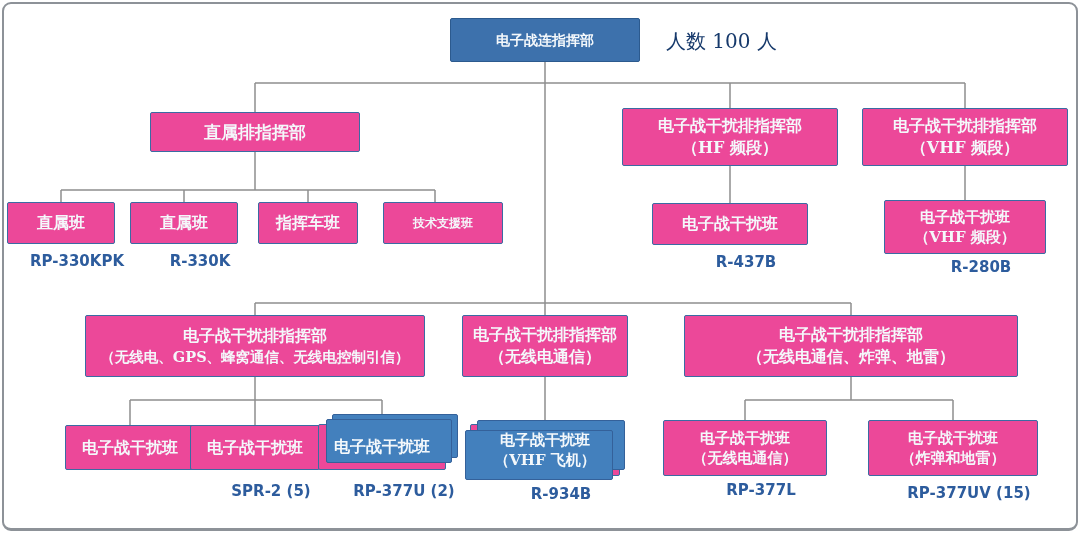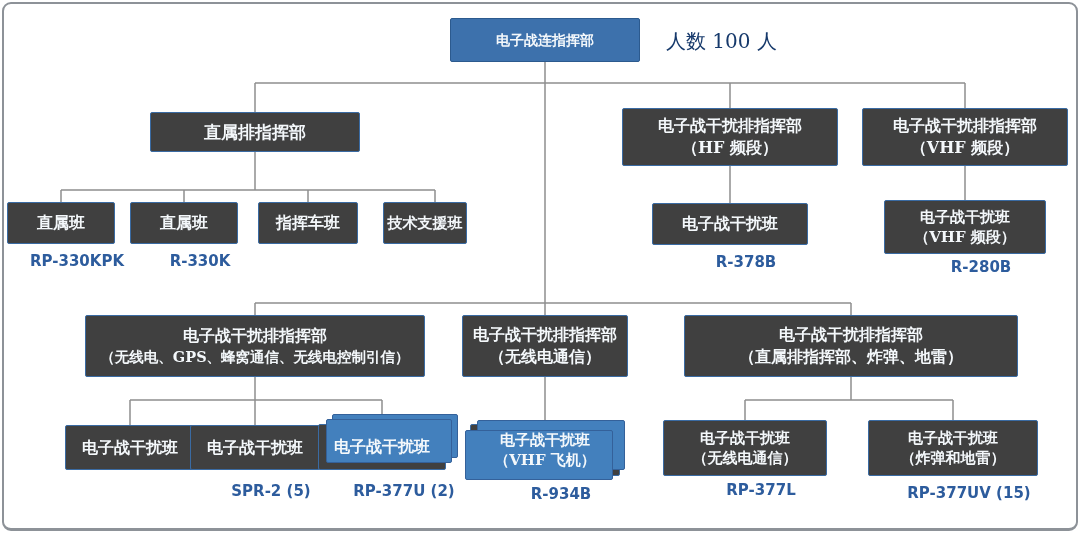--- a/index.html
+++ b/index.html
@@ -14,21 +14,21 @@
     position:absolute;inset:2px;
     border:2px solid #8d9298;
     border-bottom-width:3px;
     border-radius:9px;
     pointer-events:none;
   }
   svg.lines{position:absolute;left:0;top:0;z-index:0;}
 
   .node{
     position:absolute;z-index:2;
-    background:#404040;
+    background:#ec4899;
     border:1px solid #3A6BA3;
     border-radius:2px;
     box-sizing:border-box;
     color:#F4F8FB;
     display:flex;flex-direction:column;
     align-items:center;justify-content:center;
     text-align:center;line-height:1.35;
     font-weight:bold;
   }
   .node span{display:block;white-space:nowrap;}
@@ -47,21 +47,21 @@
 
   
   #n-root{left:450px;top:18px;width:190px;height:44px;background:#3D71AC;border-color:#2C5A8E;font-size:14px;}
   #n-note{left:666px;top:28px;}
   #n-direct-platoon{left:150px;top:112px;width:210px;height:40px;font-size:17px;}
   #n-hf-platoon{left:622px;top:108px;width:216px;height:58px;font-size:16px;}
   #n-vhf-platoon{left:862px;top:108px;width:206px;height:58px;font-size:16px;}
   #n-direct-squad1{left:7px;top:202px;width:108px;height:42px;font-size:16px;}
   #n-direct-squad2{left:130px;top:202px;width:108px;height:42px;font-size:16px;}
   #n-cmd-vehicle{left:258px;top:202px;width:100px;height:42px;font-size:16px;}
-  #n-tech-support{left:383px;top:202px;width:84px;height:42px;font-size:15px;}
+  #n-tech-support{left:383px;top:202px;width:120px;height:42px;font-size:12px;}
   #n-hf-squad{left:652px;top:203px;width:156px;height:42px;font-size:16px;}
   #n-vhf-squad{left:884px;top:200px;width:162px;height:54px;font-size:15px;}
   #n-multi-platoon{left:85px;top:315px;width:340px;height:62px;font-size:16px;}
   #n-multi-platoon .l2{font-size:14.5px;}
   #n-radio-platoon{left:462px;top:315px;width:166px;height:62px;font-size:16px;}
   #n-bomb-platoon{left:684px;top:315px;width:334px;height:62px;font-size:16px;}
   #n-squad-r330zh{left:65px;top:425px;width:130px;height:45px;font-size:16px;}
   #n-squad-spr2{left:190px;top:425px;width:130px;height:45px;font-size:16px;}
   #n-squad-rp377u{left:318px;top:424px;width:128px;height:46px;font-size:16px;}
   #n-squad-r934b{left:470px;top:424px;width:150px;height:52px;font-size:15px;}
@@ -167,34 +167,34 @@
   <div class="node" id="n-hf-squad">
     <span>电子战干扰班</span>
   </div>
   <div class="node" id="n-vhf-squad">
     <span class="l1">电子战干扰班</span>
     <span class="l2">（VHF 频段）</span>
   </div>
 
   <div class="equip" id="e-rp330kpk">RP-330KPK</div>
   <div class="equip" id="e-r330k">R-330K</div>
-  <div class="equip" id="e-r378b">R-378B</div>
+  <div class="equip" id="e-r378b">R-437B</div>
   <div class="equip" id="e-r330b">R-280B</div>
 
   <div class="node" id="n-multi-platoon">
     <span class="l1">电子战干扰排指挥部</span>
     <span class="l2">（无线电、GPS、蜂窝通信、无线电控制引信）</span>
   </div>
   <div class="node" id="n-radio-platoon">
     <span class="l1">电子战干扰排指挥部</span>
     <span class="l2">（无线电通信）</span>
   </div>
   <div class="node" id="n-bomb-platoon">
     <span class="l1">电子战干扰排指挥部</span>
-    <span class="l2">（直属排指挥部、炸弹、地雷）</span>
+    <span class="l2">（无线电通信、炸弹、地雷）</span>
   </div>
 
   <div class="node" id="n-squad-r330zh">
     <span>电子战干扰班</span>
   </div>
   <div class="node" id="n-squad-spr2">
     <span>电子战干扰班</span>
   </div>
   <div class="node stack3" id="n-squad-rp377u">
     <span>电子战干扰班</span>

